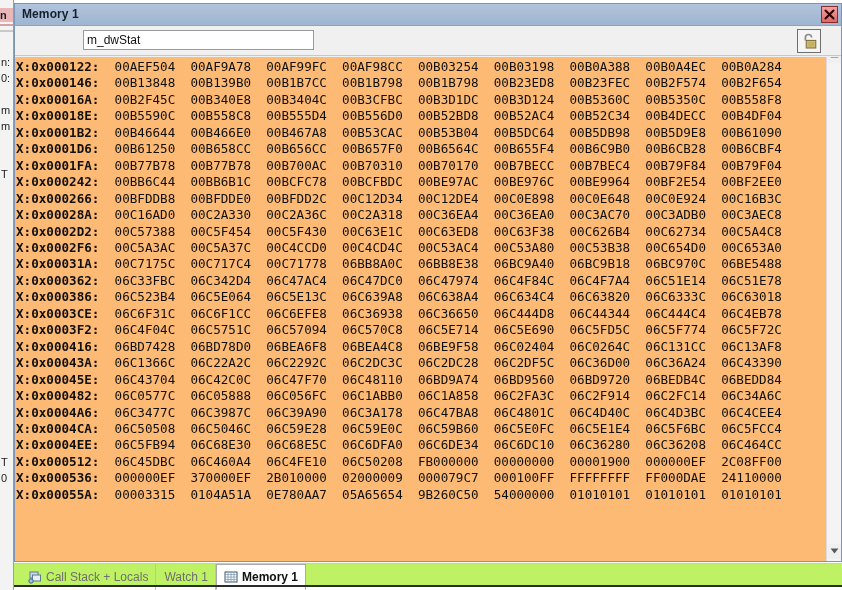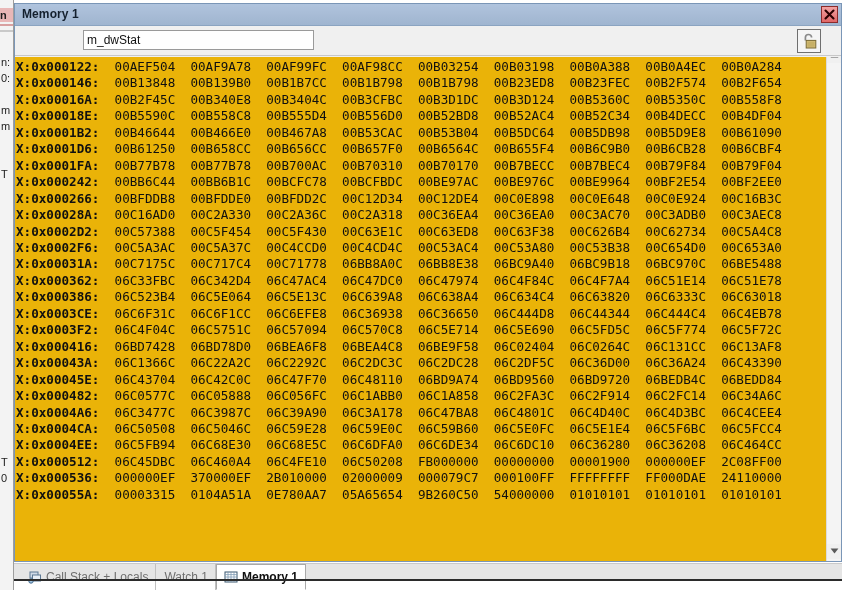--- a/index.html
+++ b/index.html
@@ -75,21 +75,21 @@
   }
   .lock-btn svg { display: block; margin: 3px 0 0 4px; }
 
   
   .hexwrap {
     position: absolute; left: 0; top: 53px; right: 0; bottom: 0;
     background: #ffffff; overflow: hidden;
   }
   .hexview {
     position: absolute; left: 0; top: 0; right: 15px; bottom: 0;
-    background: #eab308; overflow: hidden;
+    background: #fdba74; overflow: hidden;
     padding: 2px 0 0 1px;
   }
   .hexrow {
     font-family: "DejaVu Sans Mono", monospace;
     font-size: 12.6px; line-height: 16.45px;
     color: #101010; white-space: pre;
     letter-spacing: 0px;
   }
   .hexrow .addr { font-weight: bold; }
 
@@ -107,22 +107,22 @@
   .sb-arrow.down { bottom: 2px; }
   .sb-arrow svg { display: block; margin: 4px auto 0; }
   .sb-thumb {
     position: absolute; left: 1px; top: -8px; width: 13px; height: 14px;
     background: linear-gradient(to right,#fdfdfd,#e3e3e3);
     border: 1px solid #c2c2c2; cursor: pointer;
   }
 
   
   .tabstrip {
-    position: absolute; left: 14px; top: 563px; width: 828px; height: 18px;
-    background: #e5e5e5; border-top: 1px solid #c9c9c9;
+    position: absolute; left: 14px; top: 563px; width: 828px; height: 24px;
+    background: #bef264; border-top: 1px solid #c9c9c9;
   }
   .tabs { position: absolute; left: 6px; top: 0; display: flex; align-items: stretch; height: 26px; }
   .tab {
     display: flex; align-items: center; gap: 4px;
     padding: 0 7px; font-size: 12px; color: #6f6f6f; cursor: pointer;
     border-left: 1px solid transparent; border-right: 1px solid #c0c0c0;
     height: 26px;
   }
   .tab.active {
     color: #101010; font-weight: bold; background: #ffffff;

